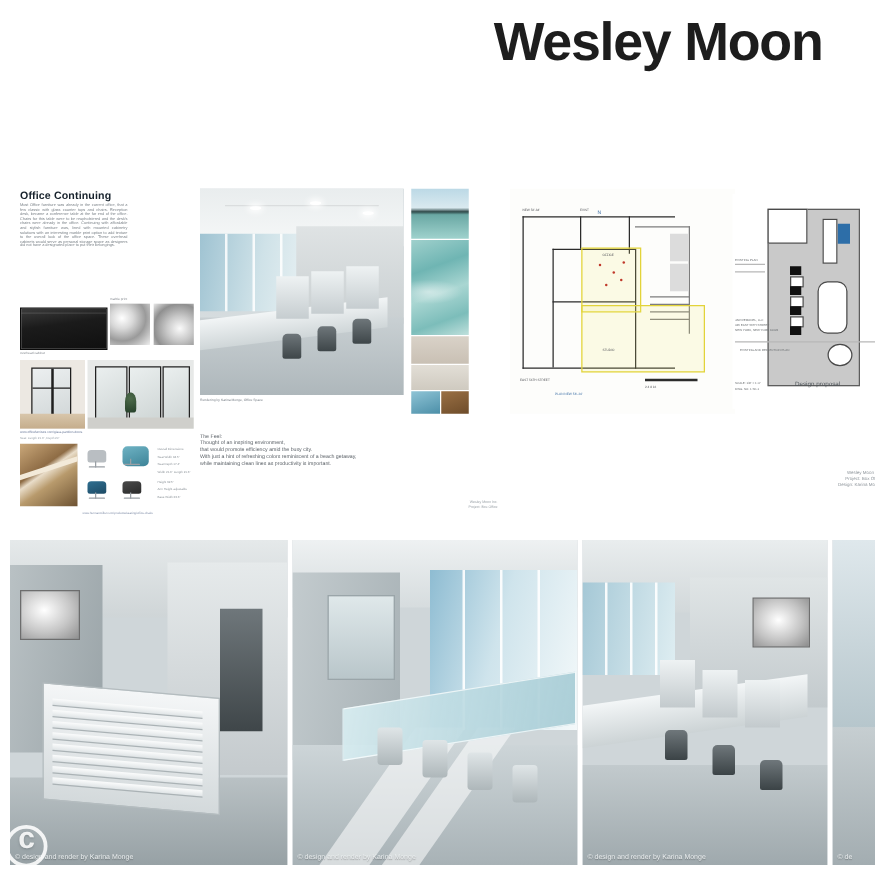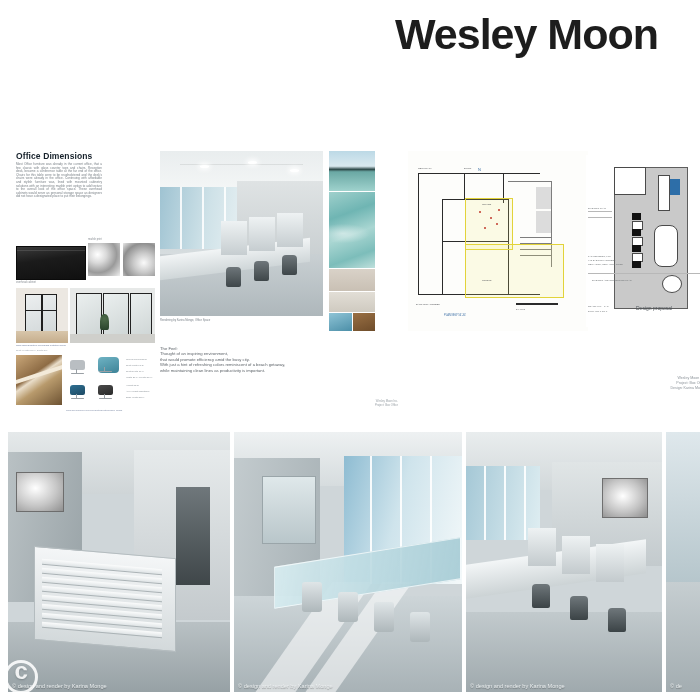--- a/index.html
+++ b/index.html
@@ -201,21 +201,21 @@
 </style>
 </head>
 <body>
 
 <div class="stage">
 
   <div class="title">Wesley Moon</div>
 
   <div class="board">
 
-    <div class="of-head">Office Dimensions</div>
+    <div class="of-head">Office Continuing</div>
     <div class="of-body">Most Office furniture was already in the current office, that a few classic with glass counter tops and chairs. Reception desk, became a conference table at the far end of the office. Chairs for this table were to be reupholstered and the desk's chairs were already in the office. Continuing with affordable and stylish furniture was, lined with mounted cabinetry solutions with an interesting marble print option to add texture to the overall look of the office space. These overhead cabinets would serve as personal storage space as designers did not have a designated place to put their belongings.</div>
 
     <div class="blk cabinet"></div>
     <div class="mk">marble print</div>
     <div class="blk marble1"></div>
     <div class="blk marble2"></div>
     <div class="mk2">overhead cabinet</div>
 
     <div class="blk door1">
       <div class="panel"></div>

